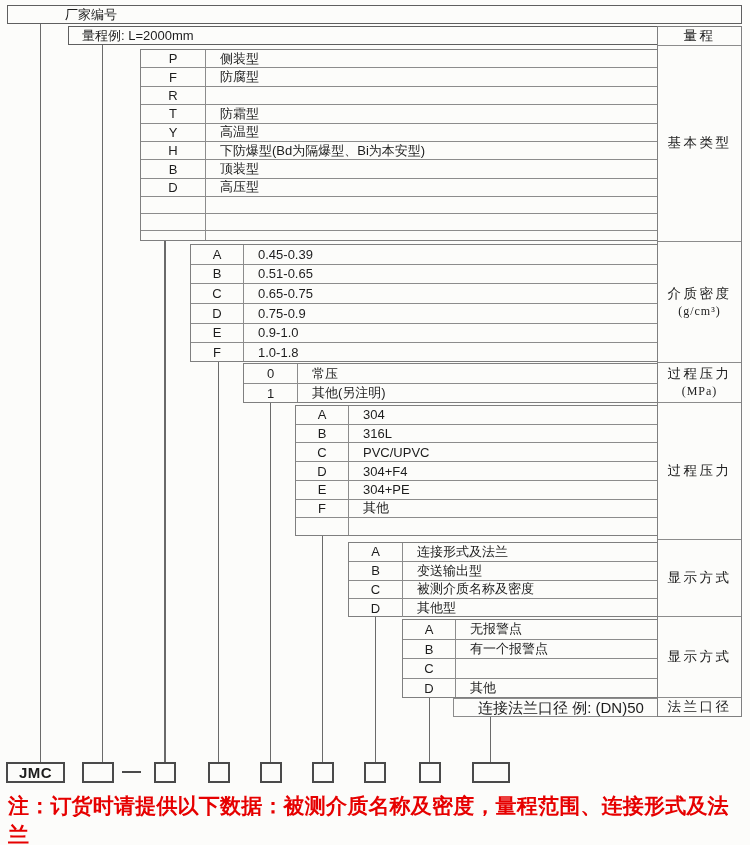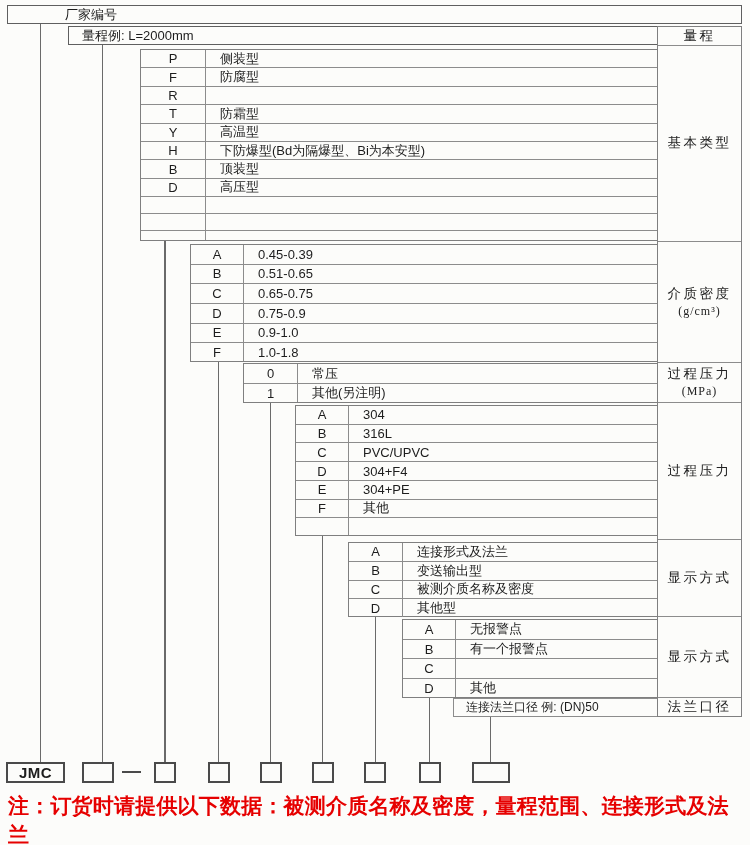--- a/index.html
+++ b/index.html
@@ -188,21 +188,21 @@
     </div>
   <div class="row" style="height:19.75px">
       <div class="code" style="width:53px">C</div>
     </div>
   <div class="row" style="flex:1">
       <div class="code" style="width:53px">D</div>
       <div class="desc">其他</div>
     </div>
 </div>
 
-<div class="abs" style="left:453px;top:698px;width:204px;height:19px;border:1px solid #8c8c8c;border-right:none;display:flex;align-items:center;padding-left:12px;font-size:12px;">
+<div class="abs" style="left:453px;top:698px;width:204px;height:19px;border:1px solid #8c8c8c;border-right:none;display:flex;align-items:flex-start;padding-left:24px;font-size:15px;">
   <span>连接法兰口径 例: (DN)50</span>
 </div>
 
 <div class="abs labelcol" style="left:657px;top:26px;width:85px;height:691px;">
   <div class="lsec" style="height:19px">
       <span>量程</span>
     </div>
   <div class="lsec" style="height:196px">
       <span>基本类型</span>
     </div>

